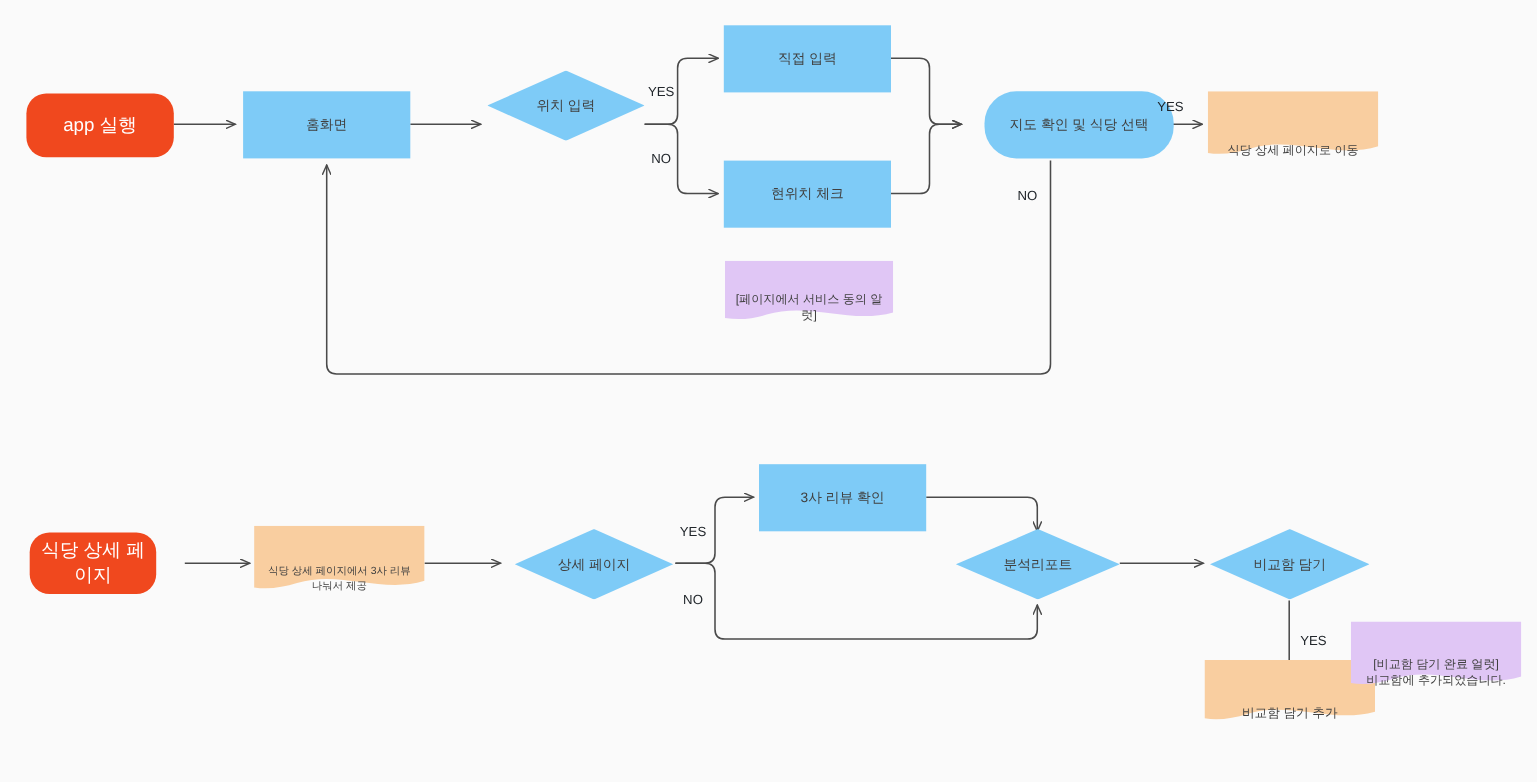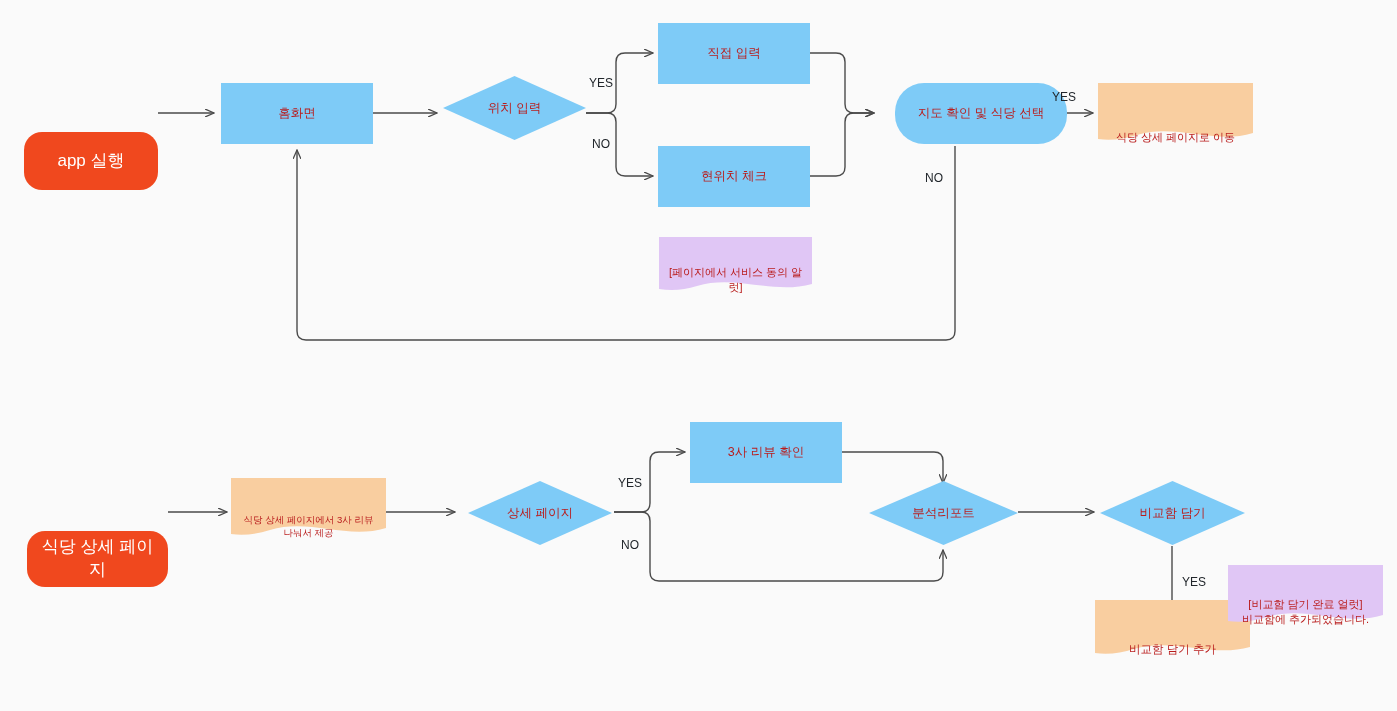--- a/index.html
+++ b/index.html
@@ -21,36 +21,35 @@
     width: 1397px;
     height: 711px;
   }
   .node {
     position: absolute;
     box-sizing: border-box;
     display: flex;
     align-items: center;
     justify-content: center;
     text-align: center;
-    color: #b91c1c;
+    color: #404040;
     z-index: 3;
   }
   .node .label {
     display: block;
     line-height: 1.35;
     padding: 0 8px;
     white-space: pre-line;
   }
   
   .n-term {
     background: #f0481e;
     border-radius: 18px;
     color: #ffffff;
     font-size: 17px;
-    margin-top: 47px;
   }
   
   .n-proc {
     background: #7ecbf7;
     font-size: 12.5px;
   }
   
   .n-dec {
     background: transparent;
     font-size: 12.5px;
@@ -125,21 +124,21 @@
   </svg>
 
   <div class="node n-term" style="left:24px; top:85px; width:134px; height:58px;">
     <span class="label">app 실행</span>
   </div>
 
   <div class="node n-proc" style="left:221px; top:83px; width:152px; height:61px;">
     <span class="label">홈화면</span>
   </div>
 
-  <div class="node n-dec" style="left:443px; top:76px; width:143px; height:64px;">
+  <div class="node n-dec" style="left:443px; top:64px; width:143px; height:64px;">
     <span class="dia"></span>
     <span class="label">위치 입력</span>
   </div>
 
   <div class="node n-proc" style="left:658px; top:23px; width:152px; height:61px;">
     <span class="label">직접 입력</span>
   </div>
 
   <div class="node n-proc" style="left:658px; top:146px; width:152px; height:61px;">
     <span class="label">현위치 체크</span>
@@ -161,21 +160,21 @@
       <path d="M0,0 L153,0 L153,47 C114,58 76,37 38,49 C25,53 13,54 0,52 Z"></path>
     </svg>
     <span class="label" style="margin-top:18px;">[페이지에서 서비스 동의 알럿]</span>
   </div>
 
   <div class="edge-label" style="left:589px; top:76px;">YES</div>
   <div class="edge-label" style="left:592px; top:137px;">NO</div>
   <div class="edge-label" style="left:1052px; top:90px;">YES</div>
   <div class="edge-label" style="left:925px; top:171px;">NO</div>
 
-  <div class="node n-term" style="left:27px; top:484px; width:141px; height:56px;">
+  <div class="node n-term" style="left:27px; top:484px; width:115px; height:56px;">
     <span class="label">식당 상세 페이지</span>
   </div>
 
   <div class="node n-doc doc-orange" style="left:231px; top:478px; width:155px; height:62px;">
     <svg class="docbg" viewBox="0 0 155 62" preserveAspectRatio="none">
       <path d="M0,0 L155,0 L155,50 C116,62 78,40 39,52 C26,56 13,58 0,56 Z"></path>
     </svg>
     <span class="label" style="margin-top:10px; font-size:9.5px;">식당 상세 페이지에서 3사 리뷰 나눠서 제공</span>
   </div>
 

